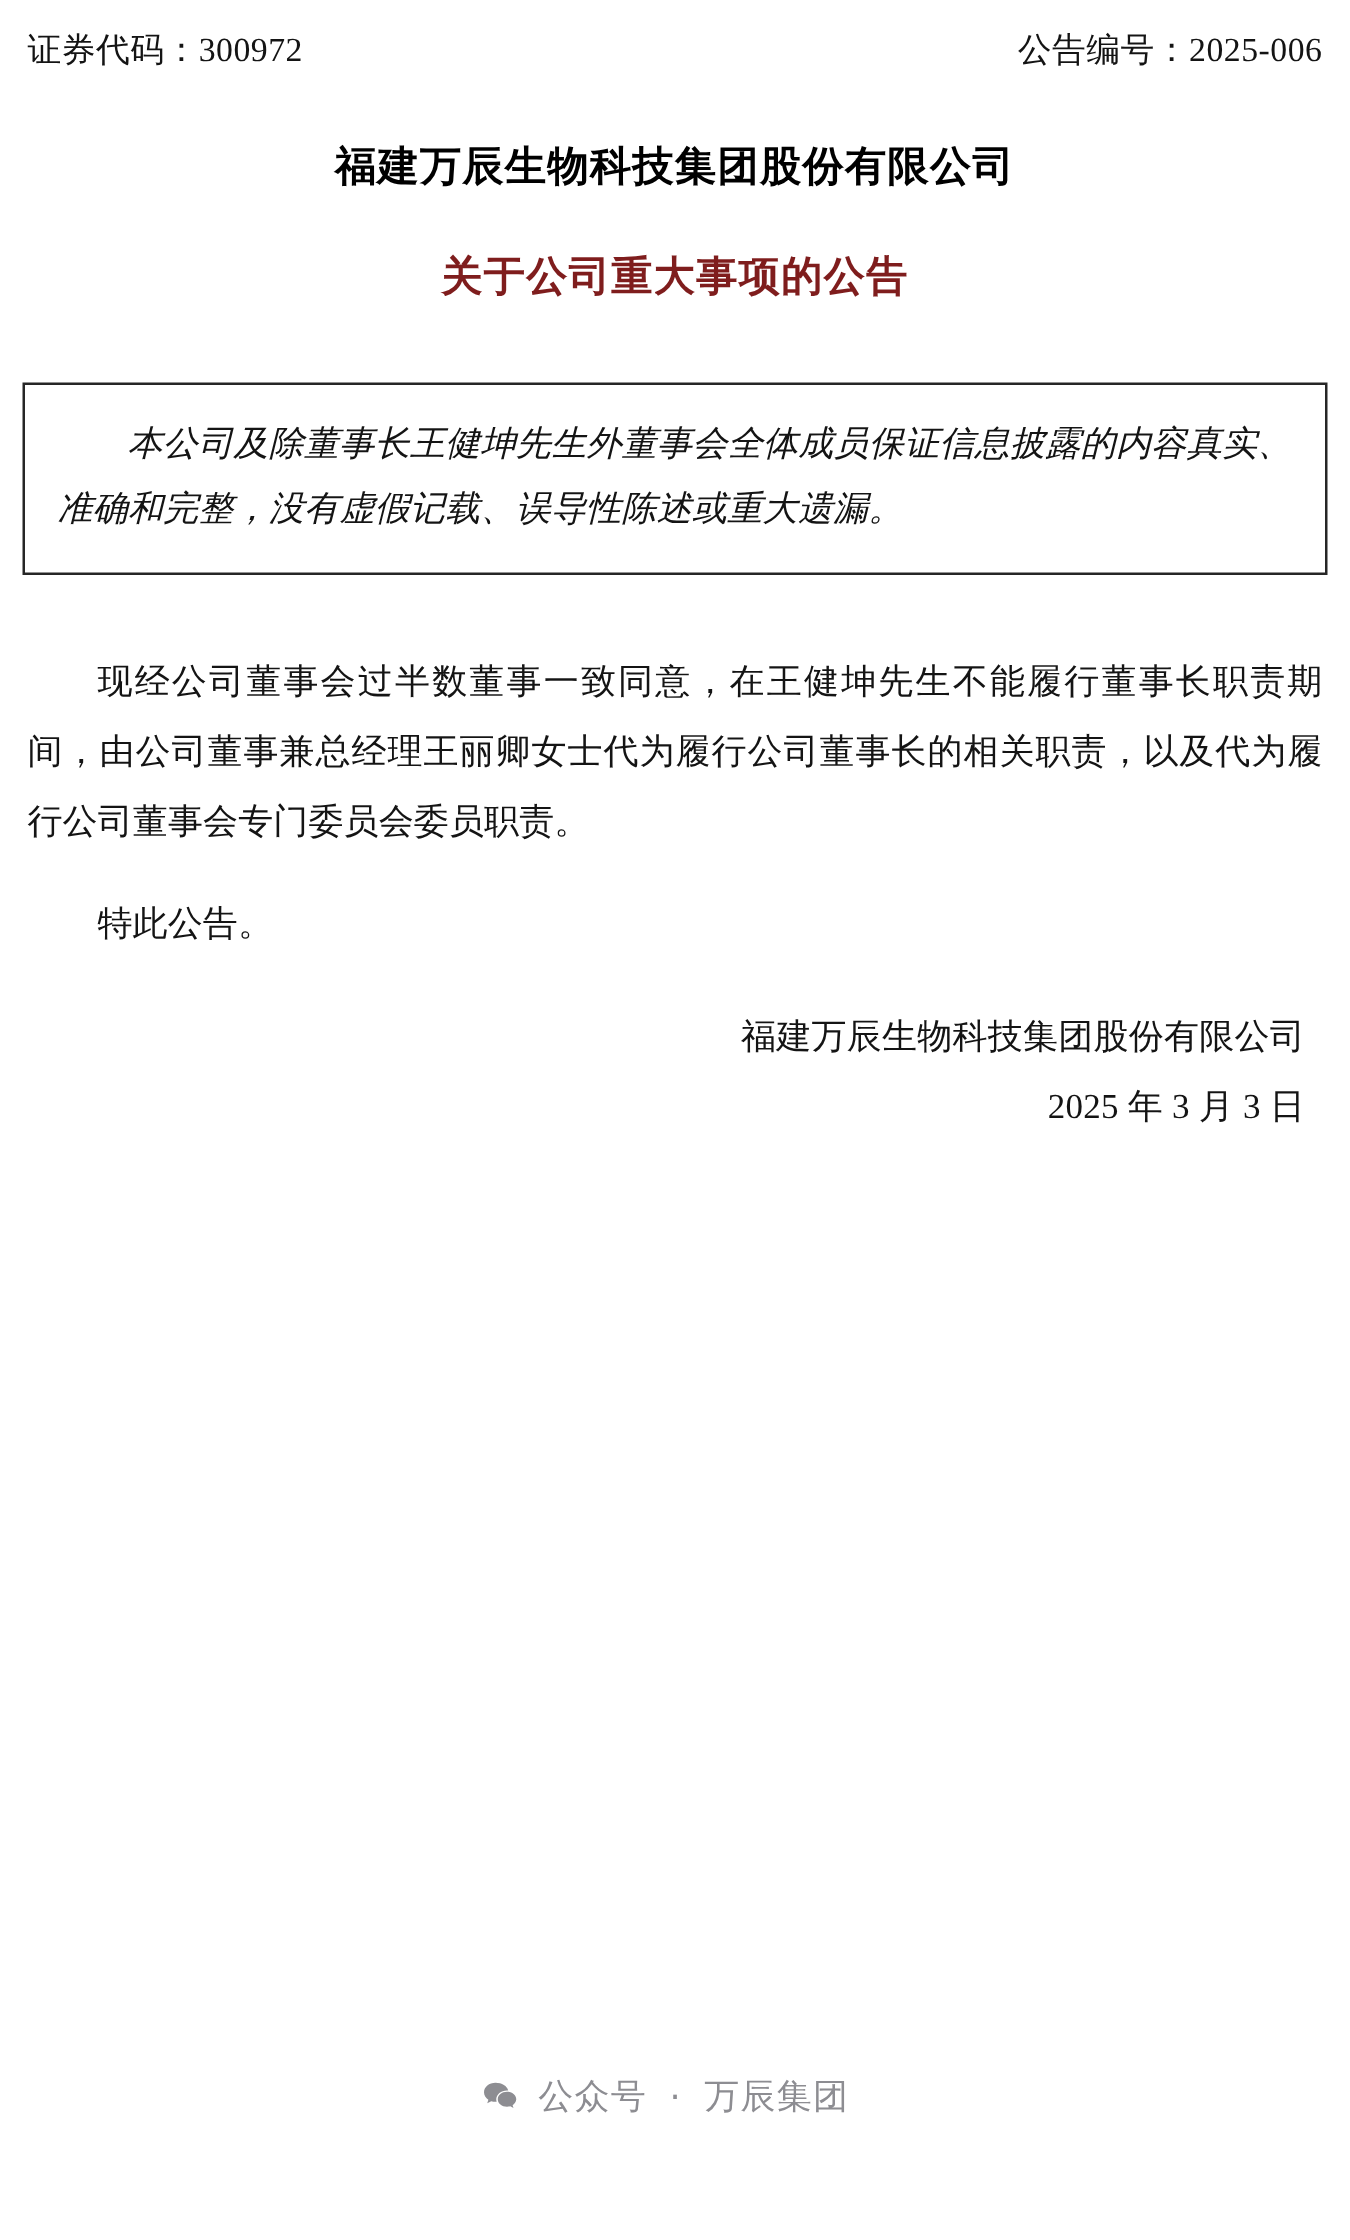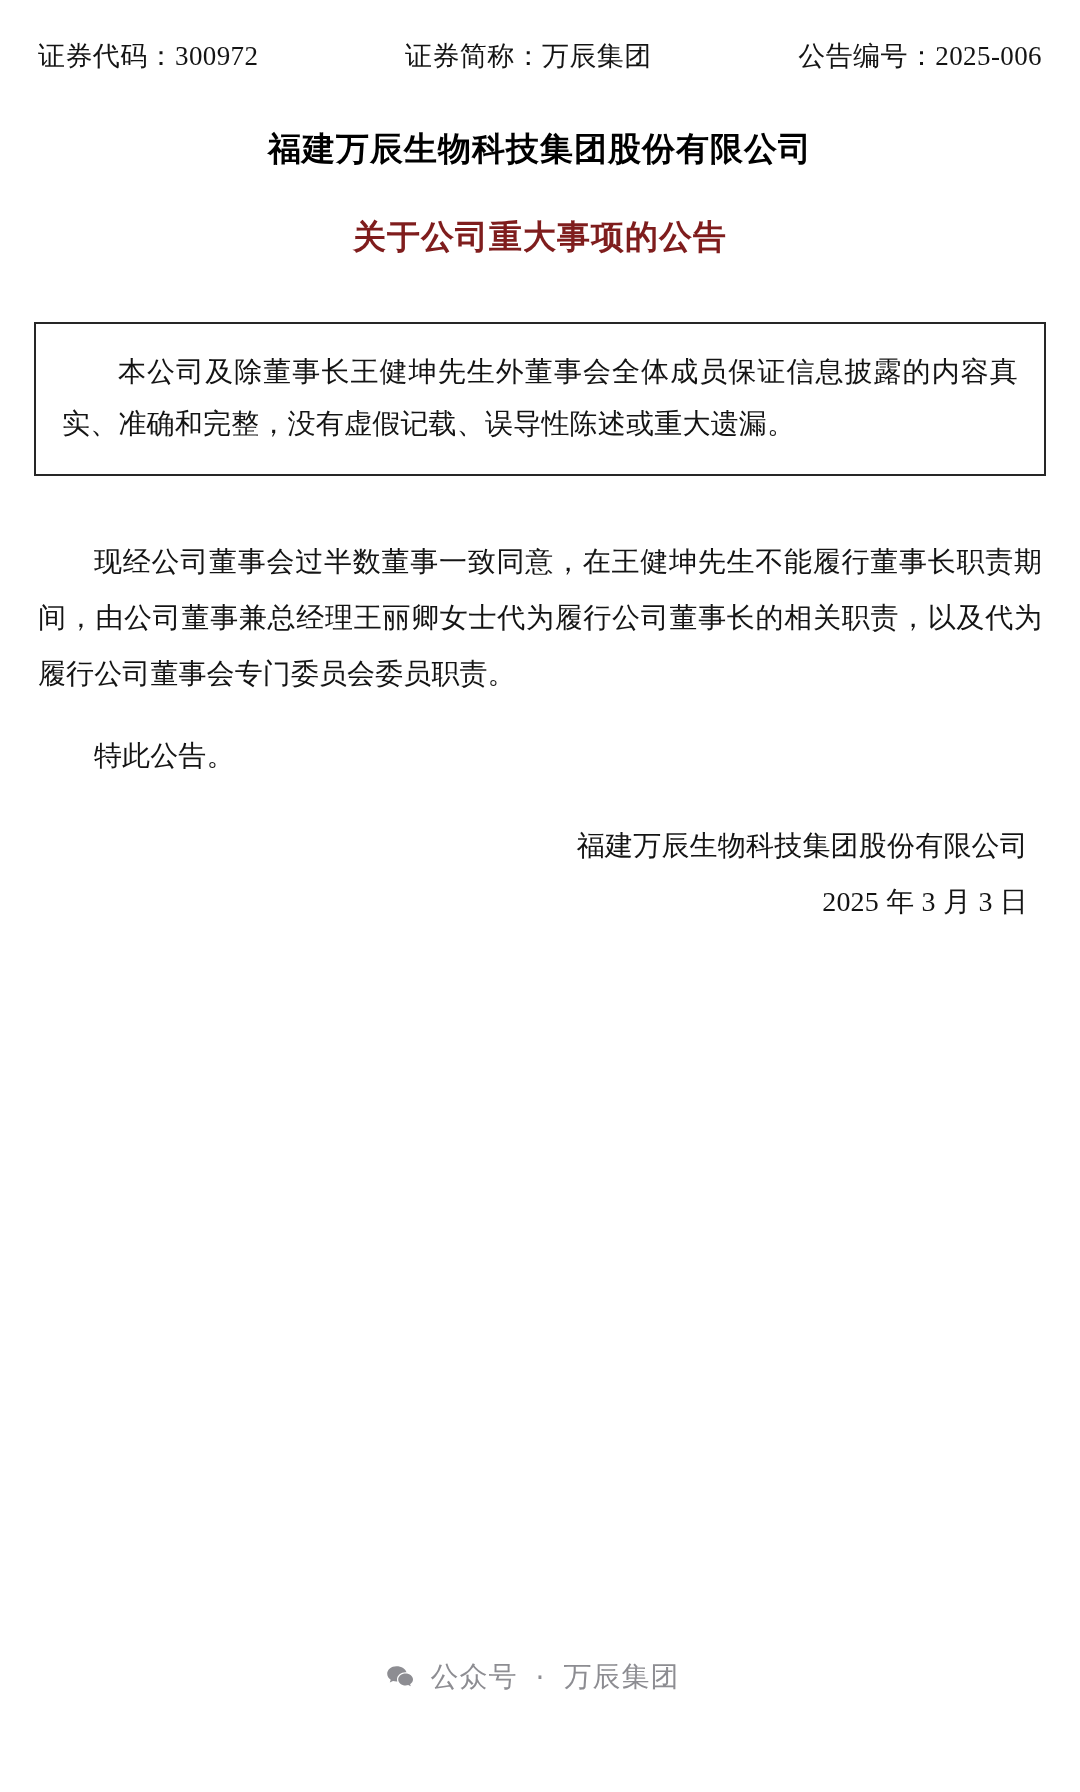--- a/index.html
+++ b/index.html
@@ -12,21 +12,21 @@
     height: 1792px;
     position: relative;
     font-family: "Liberation Serif", "DejaVu Serif", serif;
     color: #141414;
     -webkit-font-smoothing: antialiased;
   }
 
   .page {
     position: absolute;
     inset: 0;
-    padding: 16px;
+    padding: 0;
   }
 
   
   .doc-header {
     display: flex;
     justify-content: space-between;
     align-items: baseline;
     padding: 22px 22px 0 22px;
     font-size: 27px;
     letter-spacing: 0.4px;
@@ -69,20 +69,21 @@
     padding: 22px 26px 24px 26px;
     box-sizing: border-box;
   }
   .disclaimer-text {
     font-size: 28px;
     line-height: 1.85;
     text-align: justify;
     text-justify: inter-ideograph;
     text-indent: 56px;
     letter-spacing: 0.2px;
+    font-style: italic;
   }
 
   
   .body-block {
     margin: 58px 22px 0 22px;
   }
   .para {
     font-size: 28px;
     line-height: 2.0;
     text-align: justify;
@@ -129,21 +130,20 @@
   .wm-logo svg { display: block; }
   .wm-sep { padding: 0 2px; }
 </style>
 </head>
 <body>
 
 <div class="page">
 
   <div class="doc-header">
     <span class="hcell code">证券代码：300972</span>
-    <span class="hcell name">证券简称：万辰集团</span>
     <span class="hcell number">公告编号：2025-006</span>
   </div>
 
   <div class="title-block">
     <div class="doc-title">福建万辰生物科技集团股份有限公司</div>
     <div class="doc-subtitle">关于公司重大事项的公告</div>
   </div>
 
   <div class="disclaimer-box">
     <div class="disclaimer-text">本公司及除董事长王健坤先生外董事会全体成员保证信息披露的内容真实、准确和完整，没有虚假记载、误导性陈述或重大遗漏。</div>

